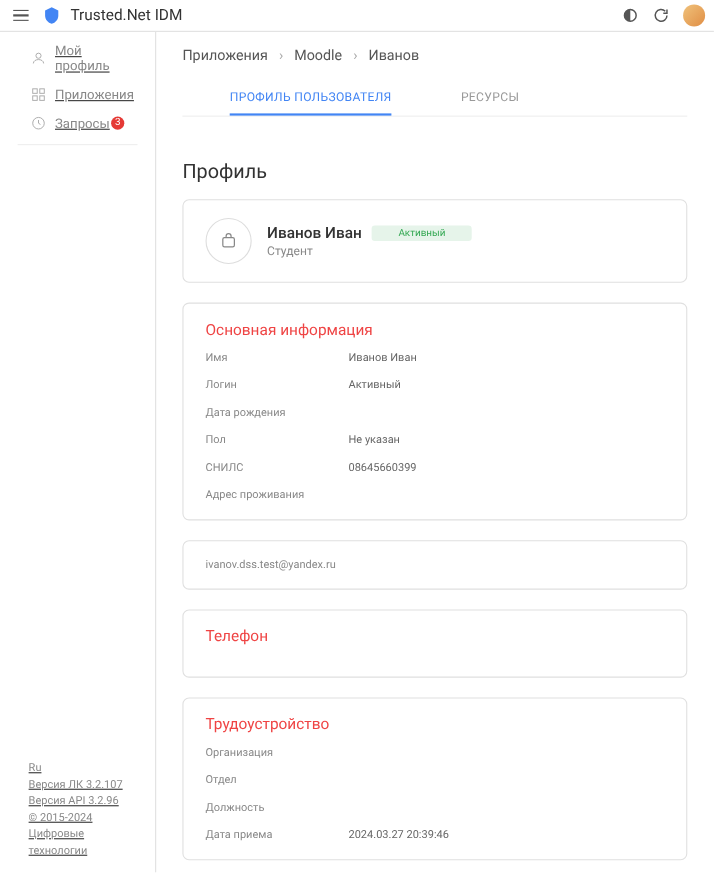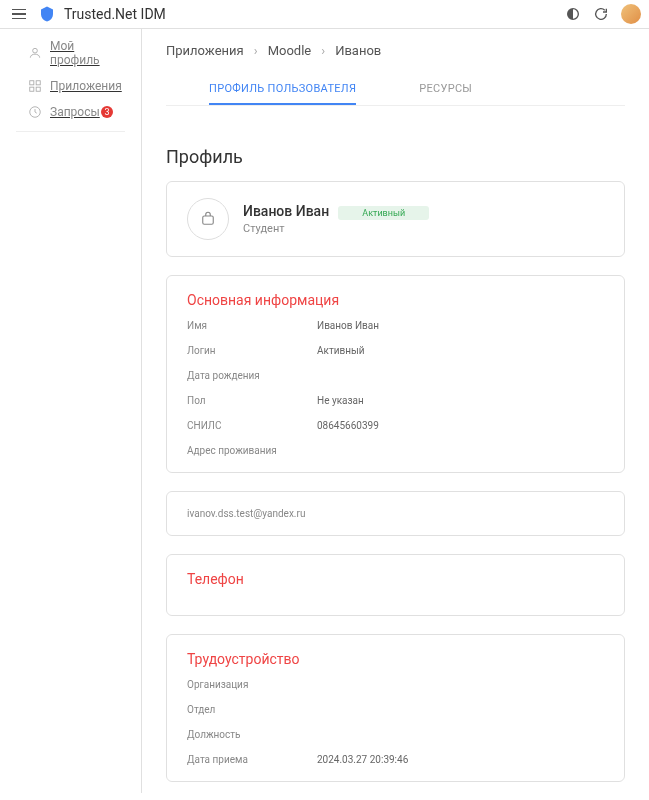--- a/index.html
+++ b/index.html
@@ -274,20 +274,26 @@
       <li class="nav-item">
         <svg class="nav-icon" viewBox="0 0 24 24">
             <circle cx="12" cy="12" r="9" fill="none" stroke="#aaa" stroke-width="1.5"></circle>
             <path d="M12 7v5l3 2" fill="none" stroke="#aaa" stroke-width="1.5"></path>
           </svg>
         <span>Запросы</span>
         <span class="badge">3</span>
       </li>
     </ul>
     <div class="sidebar-divider"></div>
+    <div class="sidebar-footer">
+      <div>Ru</div>
+      <div>Версия ЛК 3.2.107</div>
+      <div>Версия API 3.2.96</div>
+      <div>© 2015-2024 Цифровые технологии</div>
+    </div>
   </aside>
 
   <main class="main">
     <nav class="breadcrumb">
       <span class="crumb">Приложения</span>
       <span class="sep">›</span>
       <span class="crumb">Moodle</span>
       <span class="sep">›</span>
       <span class="crumb">Иванов</span>
     </nav>

